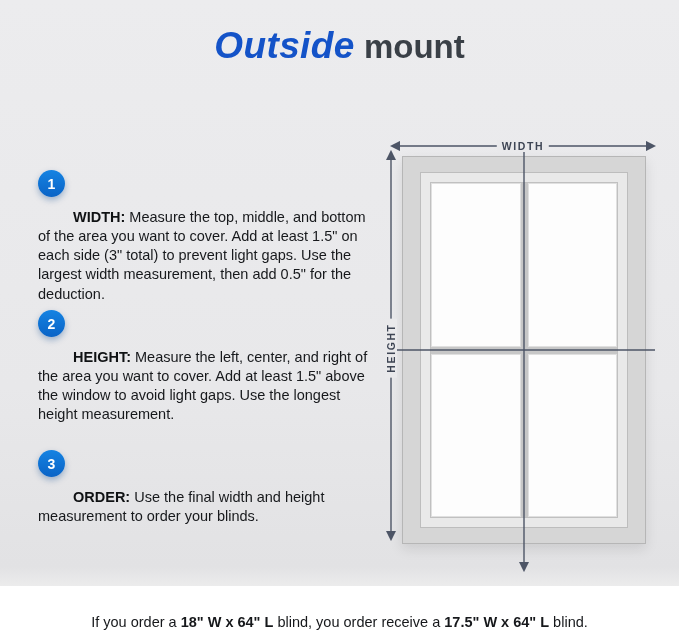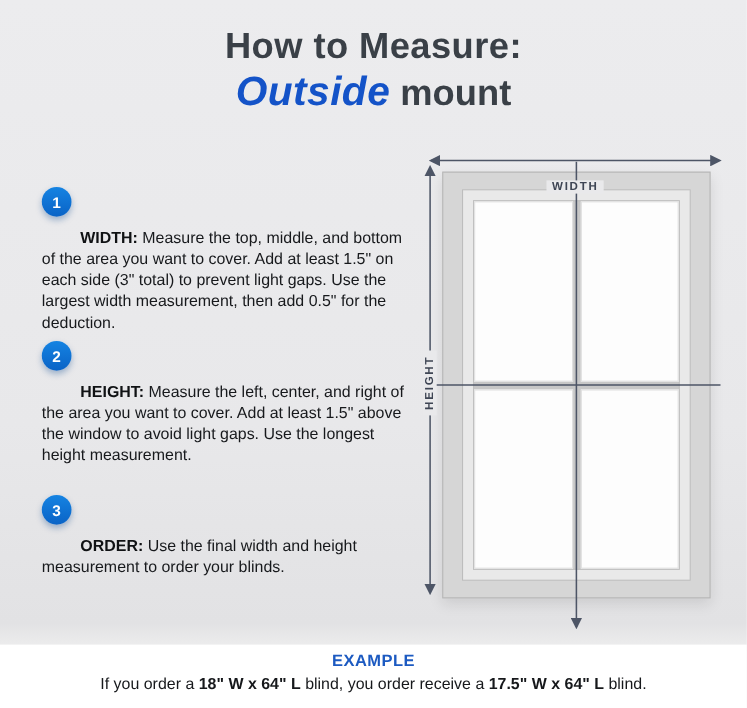--- a/index.html
+++ b/index.html
@@ -40,41 +40,40 @@
     position:absolute;left:9px;top:9px;right:9px;bottom:9px;
     display:grid;grid-template-columns:1fr 1fr;grid-template-rows:1fr 1fr;
     gap:7px;background:#c7c7c7;border:1px solid #c0c0c0;
   }
   .pane{background:#fdfdfd;border:1px solid #e0e0e0;}
   .dim-svg{position:absolute;left:0;top:0;pointer-events:none;}
   .dim-label{
     position:absolute;font-size:10.5px;font-weight:700;letter-spacing:1.6px;
     color:#3e4554;background:#e9e9eb;padding:0 5px;white-space:nowrap;
   }
-  .width-label{top:140px;left:523px;transform:translateX(-50%);margin-top:24px;}
+  .width-label{top:140px;left:523px;transform:translateX(-50%);}
   .height-label{top:348px;left:391px;transform:translate(-50%,-50%) rotate(-90deg);}
   
   .footer-band{position:absolute;left:0;bottom:0;width:100%;height:58px;background:#fff;}
   .example-heading{
     position:absolute;top:592px;left:0;width:100%;text-align:center;
     font-size:15px;font-weight:800;letter-spacing:.4px;color:#1c5ac1;
   }
   .example-text{
     position:absolute;top:614px;left:0;width:100%;text-align:center;
     font-size:14.5px;color:#16181b;
   }
   .example-text b{font-weight:700;}
 </style>
 </head>
 <body>
 
 <div class="canvas">
 
   <header class="title">
-    <div class="t1">How to Measure:</div>
     <div class="t2">
       <span class="accent">Outside</span><span class="rest"> mount</span>
     </div>
   </header>
 
   <section class="step step-1">
     <div class="badge">
       <span>1</span>
     </div>
     <p><strong>WIDTH:</strong><span> Measure the top, middle, and bottom of the area you want to cover. Add at least 1.5" on each side (3" total) to prevent light gaps. Use the largest width measurement, then add 0.5" for the deduction.</span></p>
@@ -118,18 +117,17 @@
 
     <line x1="524" y1="147" x2="524" y2="570" stroke="#4d5566" stroke-width="1.4" marker-end="url(#ah)"></line>
 
     <line x1="392" y1="350" x2="655" y2="350" stroke="#4d5566" stroke-width="1.4"></line>
   </svg>
 
   <span class="dim-label width-label">WIDTH</span>
   <span class="dim-label height-label">HEIGHT</span>
 
   <div class="footer-band"></div>
-  <div class="example-heading">EXAMPLE</div>
   <div class="example-text">
     <span>If you order a </span><b>18" W x 64" L</b><span> blind, you order receive a </span><b>17.5" W x 64" L</b><span> blind.</span>
   </div>
 
 </div>
 
 </body></html>

